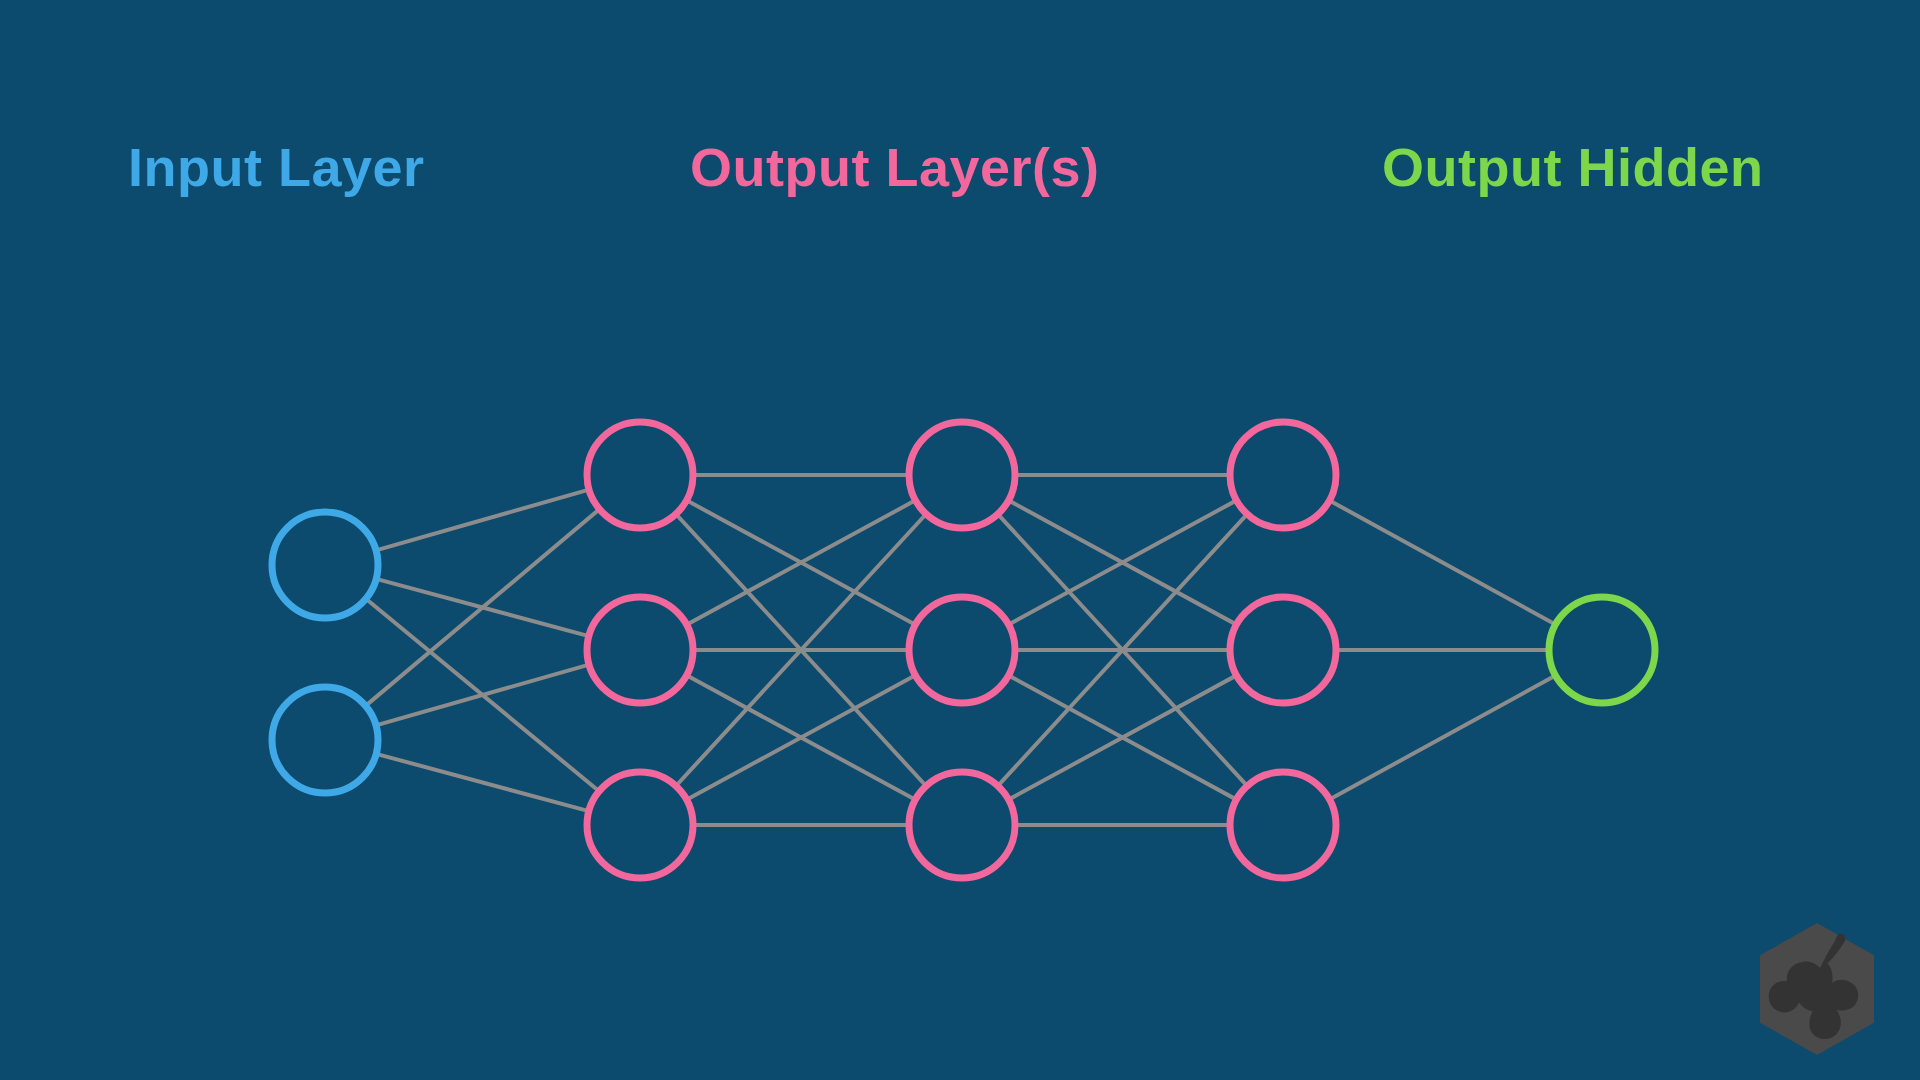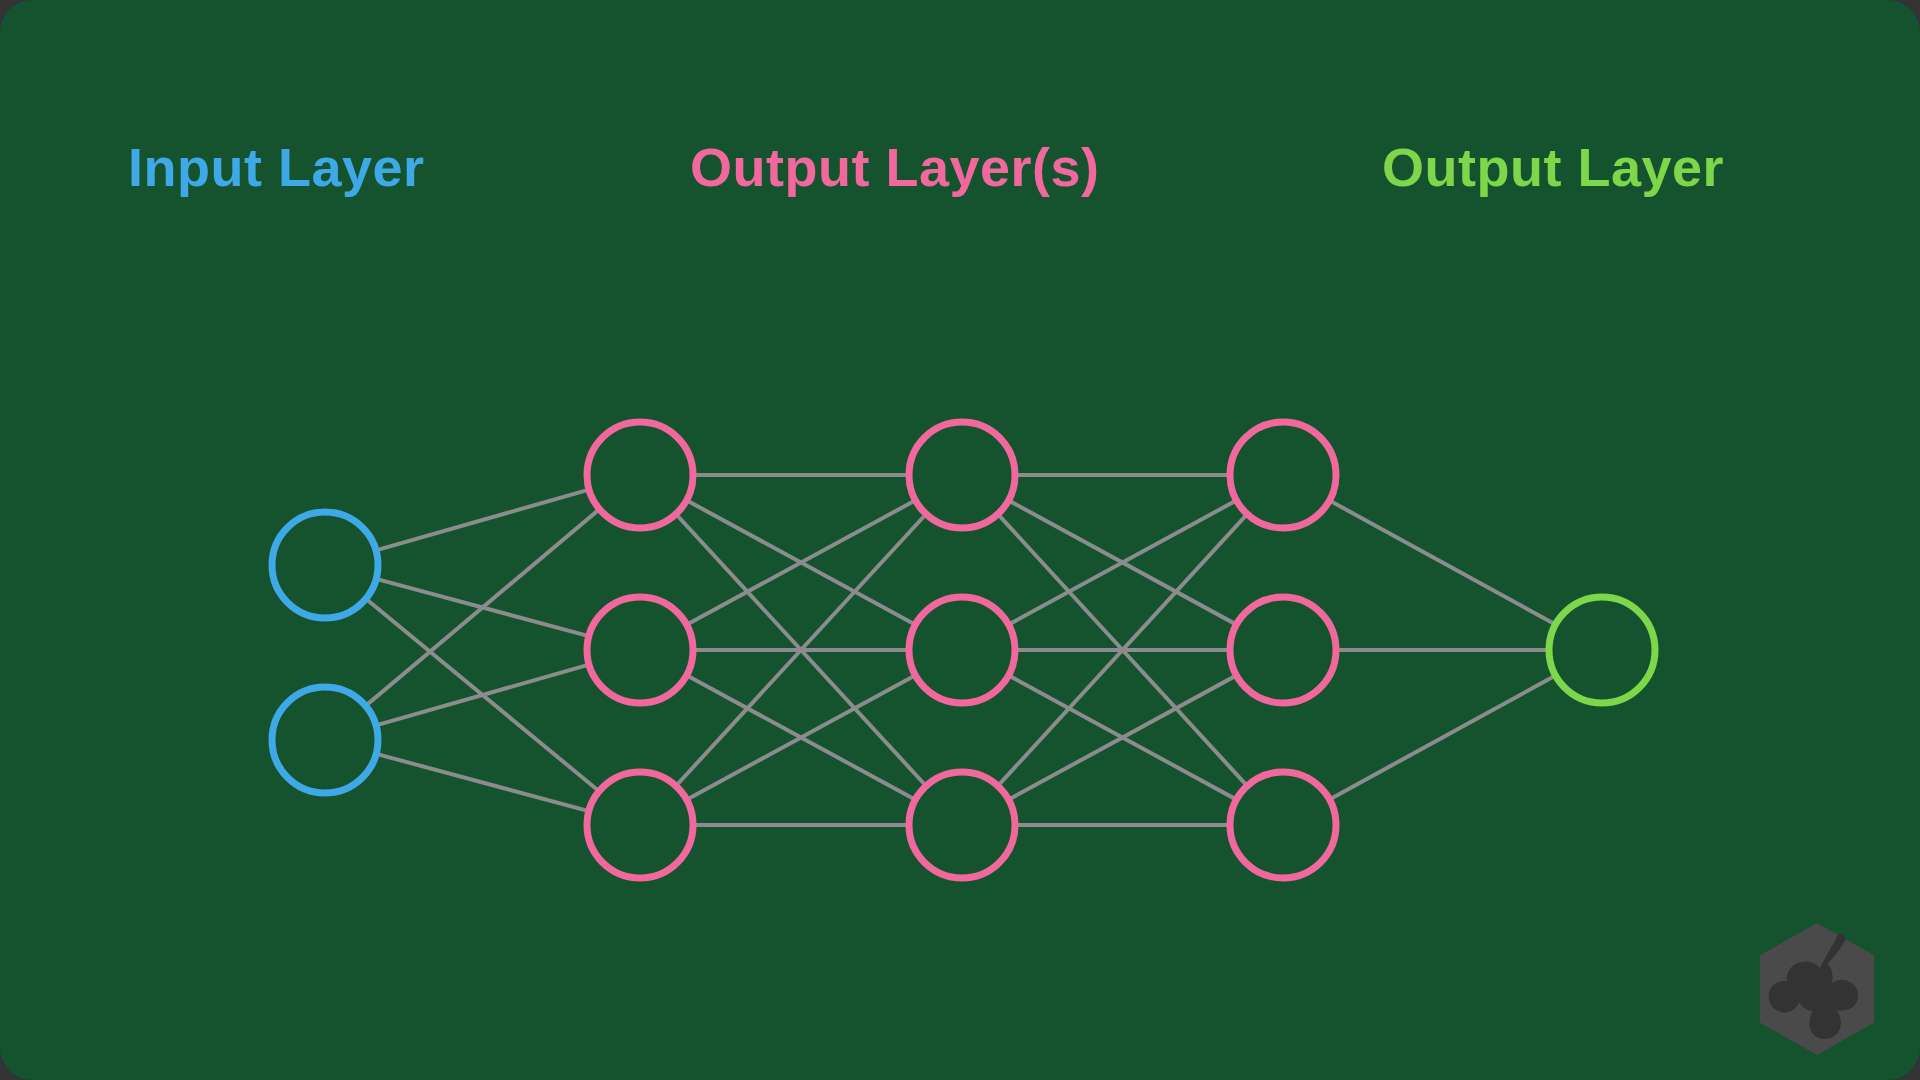--- a/index.html
+++ b/index.html
@@ -49,21 +49,21 @@
     bottom: 16px;
     width: 150px;
     height: 150px;
     opacity: 1;
     pointer-events: none;
   }
 </style>
 </head>
 <body style="background: rgb(51, 51, 51);">
 
-<div id="stage" style="background: #14532d; border-radius: 32px;">
+<div id="stage" style="background: #0c4a6e;">
 
   <svg id="network-svg" viewBox="0 0 1920 1080" xmlns="http://www.w3.org/2000/svg">
     <g id="edges-group">
         <line x1="375.96" y1="550.44" x2="589.04" y2="489.56" stroke="#8C8C8C" stroke-width="4" stroke-linecap="round"></line>
         <line x1="376.17" y1="578.81" x2="588.83" y2="636.19" stroke="#8C8C8C" stroke-width="4" stroke-linecap="round"></line>
         <line x1="365.87" y1="598.74" x2="599.13" y2="791.26" stroke="#8C8C8C" stroke-width="4" stroke-linecap="round"></line>
         <line x1="365.56" y1="705.88" x2="599.44" y2="509.12" stroke="#8C8C8C" stroke-width="4" stroke-linecap="round"></line>
         <line x1="375.96" y1="725.44" x2="589.04" y2="664.56" stroke="#8C8C8C" stroke-width="4" stroke-linecap="round"></line>
         <line x1="376.17" y1="753.81" x2="588.83" y2="811.19" stroke="#8C8C8C" stroke-width="4" stroke-linecap="round"></line>
         <line x1="693.00" y1="475.00" x2="909.00" y2="475.00" stroke="#8C8C8C" stroke-width="4" stroke-linecap="round"></line>
@@ -101,21 +101,21 @@
         <circle cx="1283" cy="650" r="53" fill="none" stroke="#F2679C" stroke-width="7"></circle>
         <circle cx="1283" cy="825" r="53" fill="none" stroke="#F2679C" stroke-width="7"></circle>
         <circle cx="1602" cy="650" r="53" fill="none" stroke="#7ED64B" stroke-width="7"></circle>
       </g>
   </svg>
 
   <div class="layer-label" id="label-input" style="color: rgb(63, 169, 232);">Input Layer</div>
 
   <div class="layer-label" id="label-hidden" style="color: rgb(242, 103, 156);">Output Layer(s)</div>
 
-  <div class="layer-label" id="label-output" style="color: rgb(126, 214, 75);">Output Layer</div>
+  <div class="layer-label" id="label-output" style="color: rgb(126, 214, 75);">Output Hidden</div>
 
   <svg id="watermark" viewBox="0 0 100 100" xmlns="http://www.w3.org/2000/svg">
     <path id="wm-hex" d="M50 6 L88 27.5 L88 72.5 L50 94 L12 72.5 L12 27.5 Z" fill="#4A4A4A"></path>
     <path id="wm-splat" d="M62 18 C58 24 55 30 52 36 C49 33 45 31 40 32 C33 33 29 39 30 45
              C26 44 21 46 19 50 C16 56 19 63 25 65 C30 67 36 64 38 59
              C40 62 43 64 47 65 C45 69 44 74 46 78 C49 84 57 85 62 81
              C67 77 67 69 63 64 C67 65 72 64 75 61 C79 56 78 49 73 46
              C69 43 64 43 60 46 C61 41 60 36 57 33 C61 29 65 24 68 19
              C70 16 68 13 66 13 C64 13 63 15 62 18 Z" fill="#333333"></path>
   </svg>

